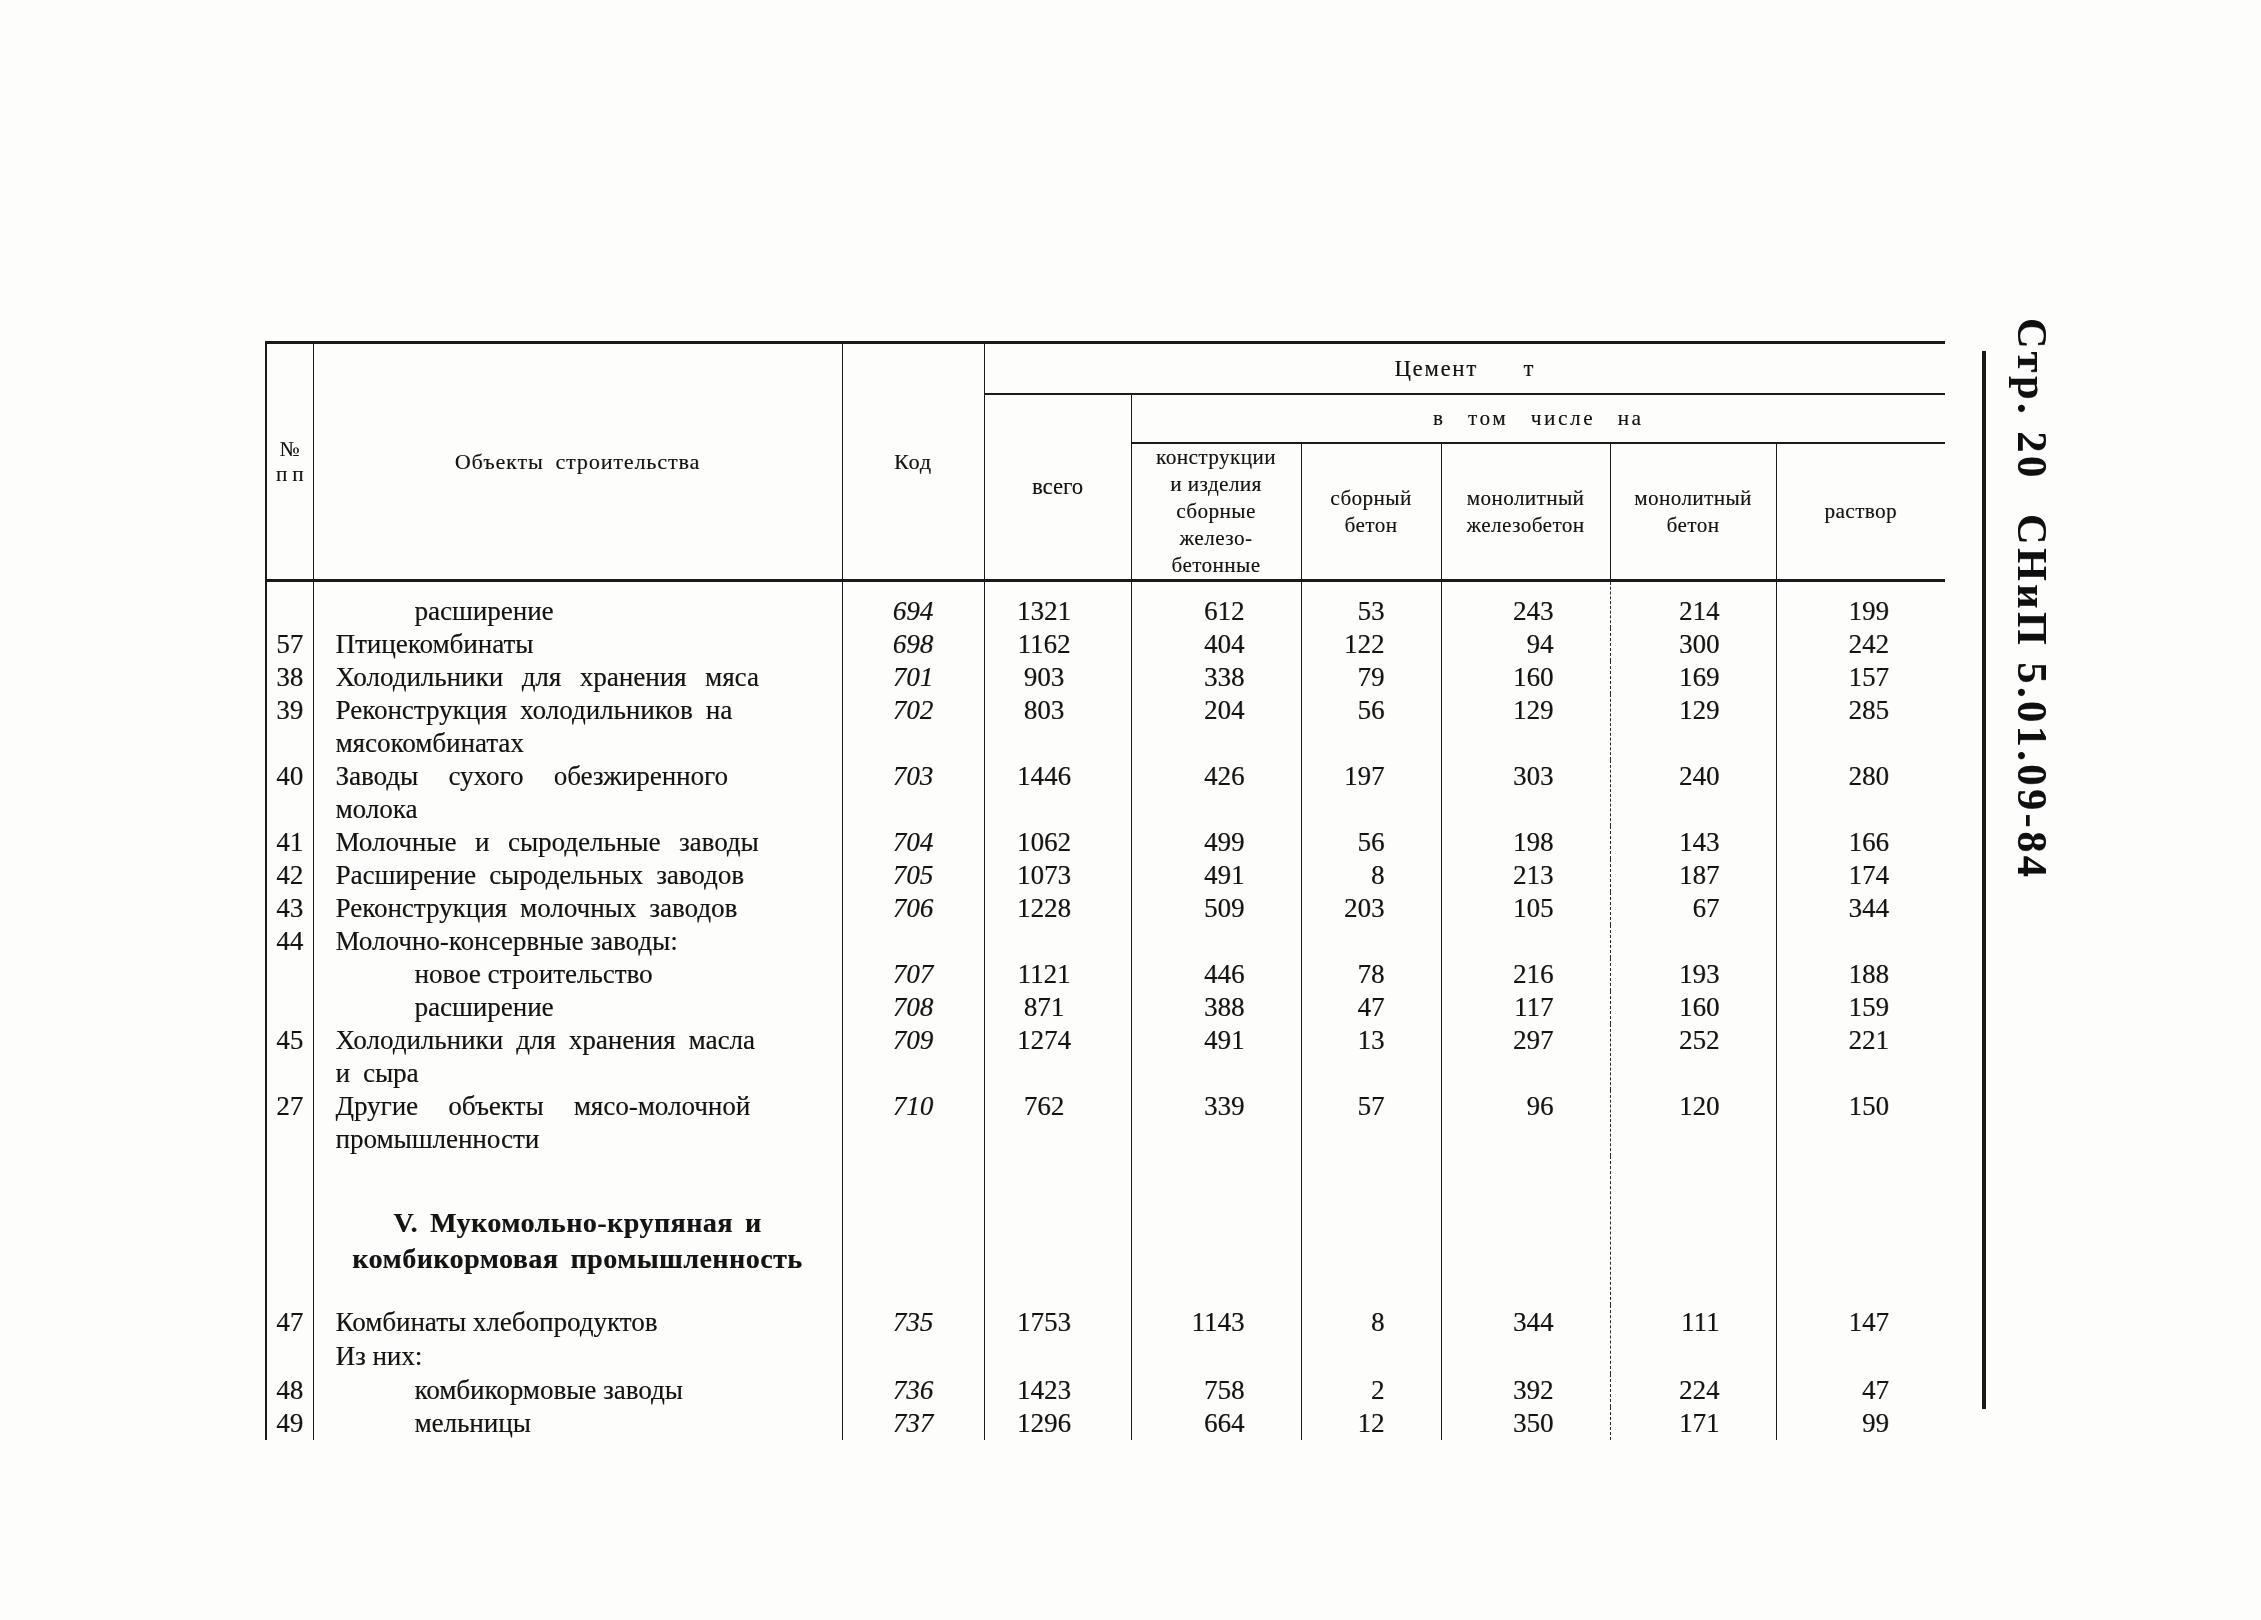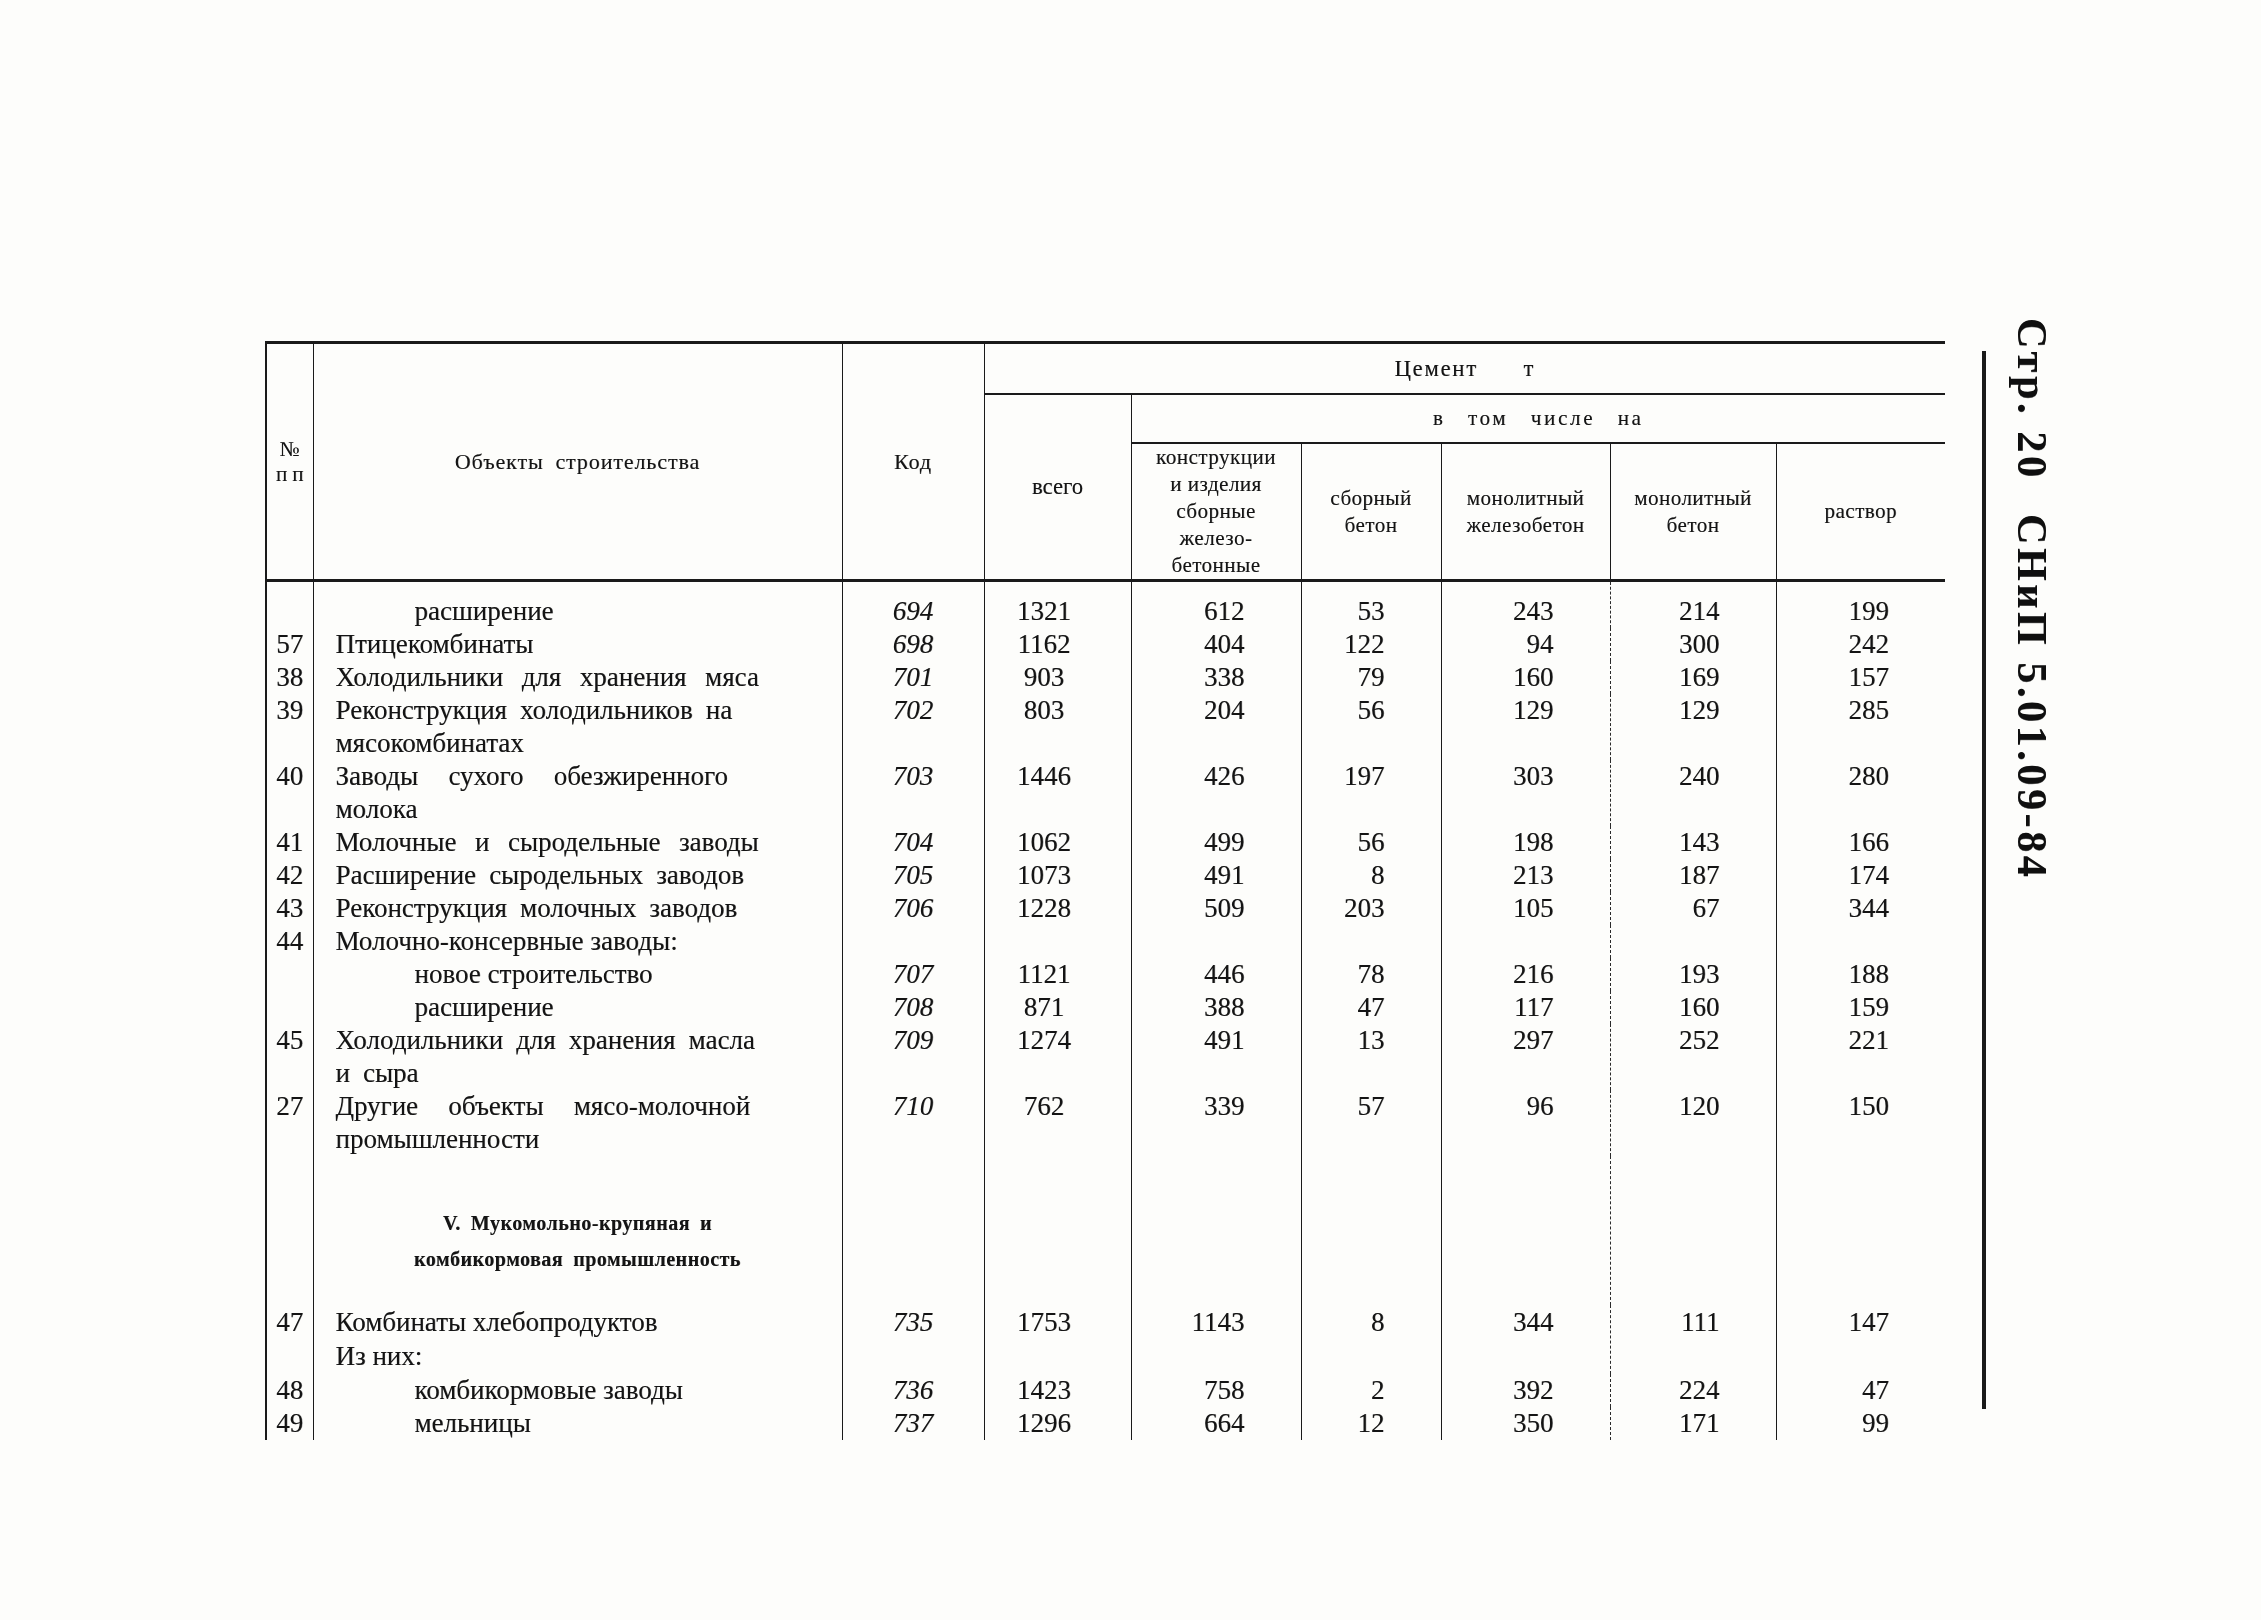--- a/index.html
+++ b/index.html
@@ -73,21 +73,21 @@
   td.v-tot{padding-right:27px;text-align:center;}
   td.v-k{padding-right:56px;}
 
   tr.h1f td{padding-top:12.7px;}
   tr.h47 td{line-height:34px;}
   td.sub{padding-left:101px;}
   .w1{word-spacing:6.3px;}
   .w2{word-spacing:11.8px;}
   .w3{word-spacing:23.5px;}
   td.section{
-    text-align:center;font-weight:bold;font-size:20px;
+    text-align:center;font-weight:bold;font-size:28px;
     line-height:36px;padding-top:49px;white-space:pre-line;
     letter-spacing:0.5px;word-spacing:4.5px;
   }
   
   .side-rule{
     position:absolute;left:1982px;top:351px;height:1058px;width:3.6px;
     background:var(--line);
   }
   .side-label{
     position:absolute;left:1991px;top:318px;height:1122px;width:65px;

